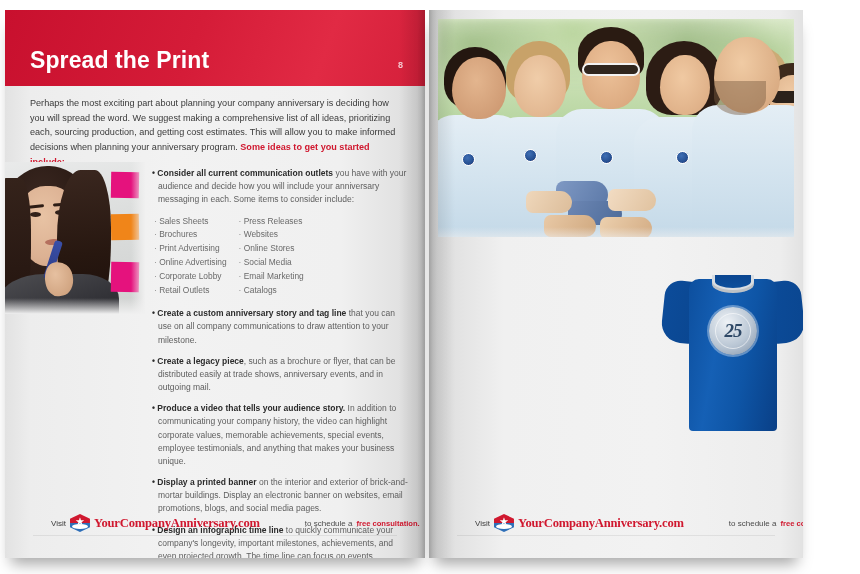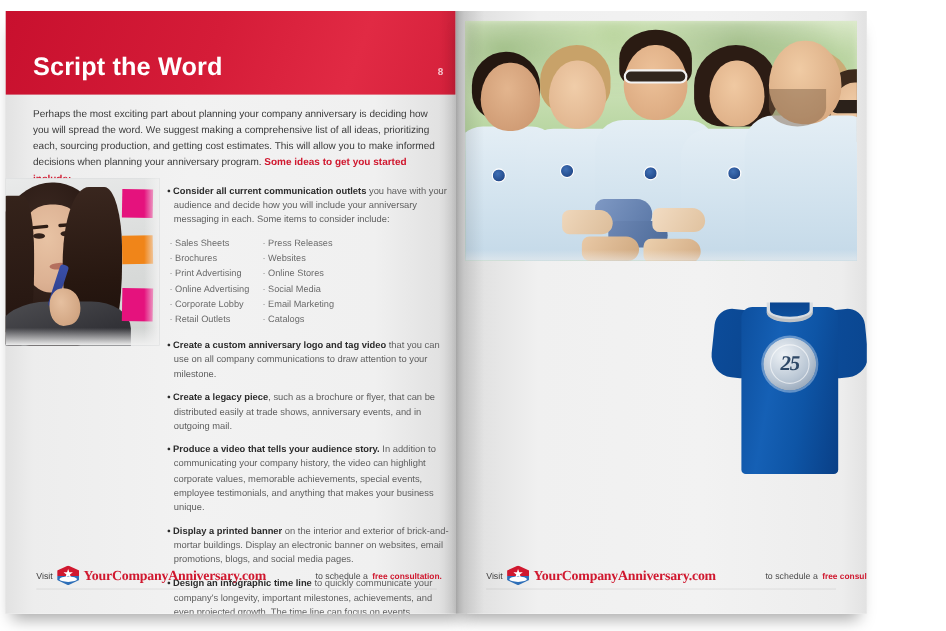--- a/index.html
+++ b/index.html
@@ -22,21 +22,21 @@
   .page {
     position: absolute;
     top: 10px;
     height: 548px;
     background: #eeeeee;
     overflow: hidden;
   }
   .page-left  { left: 5px;  width: 420px;
                 background: linear-gradient(to right, #e2e2e2 0%, #ededed 6%, #f2f2f2 40%, #f0f0f0 80%, #dcdcdc 99%, #cfcfcf 100%);
                 box-shadow: 0 12px 14px -6px rgba(0,0,0,.35); }
-  .page-right { left: 414px; width: 374px;
+  .page-right { left: 429px; width: 374px;
                 background: linear-gradient(to left, #e2e2e2 0%, #ededed 6%, #f2f2f2 40%, #f0f0f0 80%, #dcdcdc 99%, #cfcfcf 100%);
                 box-shadow: 0 12px 14px -6px rgba(0,0,0,.35); }
 
   
   .gutter-shade-l {
     position: absolute; top: 0; right: 0; width: 26px; height: 100%;
     background: linear-gradient(to right, rgba(0,0,0,0) 0%, rgba(0,0,0,.10) 70%, rgba(0,0,0,.22) 100%);
     pointer-events: none;
   }
   .gutter-shade-r {
@@ -226,21 +226,21 @@
     color: #2e4866;
     letter-spacing: -1px;
   }
 
   
   .footer {
     position: absolute; bottom: 26px; left: 28px;
     display: flex; align-items: center; gap: 4px;
     font-size: 8px; color: #4a4a4a; white-space: nowrap;
   }
-  .footer .visit { font-size: 8px; color: #3c3c3c; }
+  .footer .visit { font-size: 8px; color: #3c3c3c; margin-left: 18px; }
   .footer .brand {
     font-family: "Liberation Serif", serif;
     font-size: 12.6px; color: #d0182f; font-weight: bold; letter-spacing: -.2px;
   }
   .footer .tail { font-size: 8px; color: #4a4a4a; margin-left: 41px; }
   .footer .free { color: #d0182f; font-weight: bold; font-size: 7.6px; }
 
   .logo-mark {
     position: relative; width: 20px; height: 18px; flex: 0 0 auto;
   }
@@ -265,21 +265,21 @@
   }
 </style>
 </head>
 <body>
 
 <div id="spread">
 
   <div class="page page-left">
 
     <div class="header-band">
-      <div class="header-title">Script the Word</div>
+      <div class="header-title">Spread the Print</div>
       <div class="page-number">8</div>
     </div>
 
     <div class="intro">
       <span>Perhaps the most exciting part about planning your company anniversary is deciding how you will spread the word. We suggest making a comprehensive list of all ideas, prioritizing each, sourcing production, and getting cost estimates. This will allow you to make informed decisions when planning your anniversary program. </span><span class="accent">Some ideas to get you started include:</span>
     </div>
 
     <div class="photo-woman">
       <div class="pw-wall"></div>
       <div class="pw-hair"></div>
@@ -322,21 +322,21 @@
           <li>Websites</li>
           <li>Online Stores</li>
           <li>Social Media</li>
           <li>Email Marketing</li>
           <li>Catalogs</li>
         </ul>
       </div>
 
       <div class="bullet">
         <span class="dot">•</span>
-        <b>Create a custom anniversary logo and tag video</b><span> that you can use on all company communications to draw attention to your milestone.</span>
+        <b>Create a custom anniversary story and tag line</b><span> that you can use on all company communications to draw attention to your milestone.</span>
       </div>
       <div class="bullet">
         <span class="dot">•</span>
         <b>Create a legacy piece</b><span>, such as a brochure or flyer, that can be distributed easily at trade shows, anniversary events, and in outgoing mail.</span>
       </div>
       <div class="bullet">
         <span class="dot">•</span>
         <b>Produce a video that tells your audience story.</b><span> In addition to communicating your company history, the video can highlight corporate values, memorable achievements, special events, employee testimonials, and anything that makes your business unique.</span>
       </div>
       <div class="bullet">

